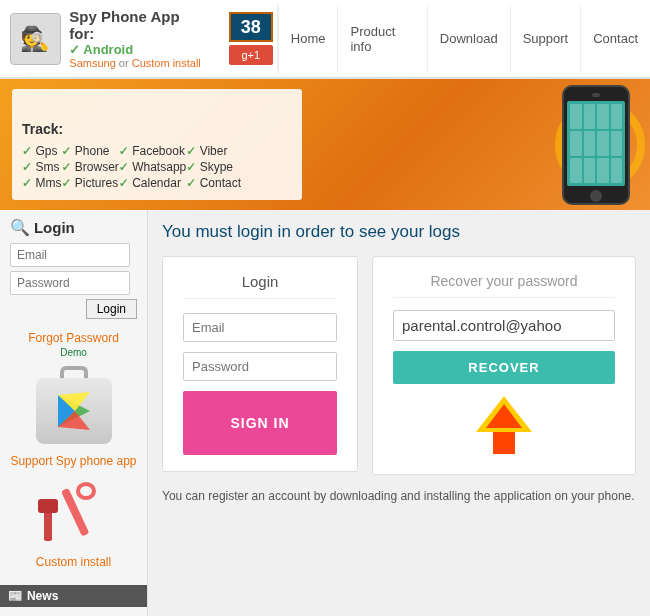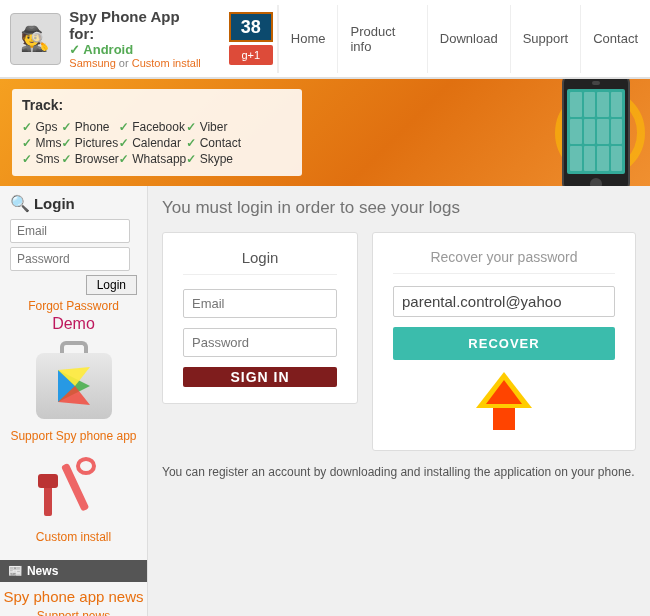--- a/index.html
+++ b/index.html
@@ -35,40 +35,40 @@
       <a href="#" style="padding:6px 12px;text-decoration:none;color:#555;font-size:13px;display:flex;align-items:center;border-left:1px solid #eee;">Product info</a>
       <a href="#" style="padding:6px 12px;text-decoration:none;color:#555;font-size:13px;display:flex;align-items:center;border-left:1px solid #eee;">Download</a>
       <a href="#" style="padding:6px 12px;text-decoration:none;color:#555;font-size:13px;display:flex;align-items:center;border-left:1px solid #eee;">Support</a>
       <a href="#" style="padding:6px 12px;text-decoration:none;color:#555;font-size:13px;display:flex;align-items:center;border-left:1px solid #eee;">Contact</a>
     </nav>
   </div>
 </div>
 
 <div style="background:linear-gradient(135deg,#f5a020 0%,#e07010 60%,#f09030 100%);padding:10px 12px;display:flex;align-items:center;min-height:85px;position:relative;overflow:hidden;">
   <div style="background:rgba(255,255,255,0.88);padding:8px 10px;border-radius:3px;min-width:290px;">
-    <div style="font-weight:bold;font-size:14px;margin-bottom:5px;color:#333;">Track:</div>
+    <div style="font-weight:bold;font-size:14px;margin-bottom:5px;color:#333;margin-top:24px;">Track:</div>
     <table style="font-size:12px;color:#333;border-spacing:0 2px;">
       <tbody>
           <tr>
         <td><span style="color:#5a5;font-weight:bold;">✓</span> Gps</td>
         <td><span style="color:#5a5;font-weight:bold;">✓</span> Phone</td>
         <td><span style="color:#5a5;font-weight:bold;">✓</span> Facebook</td>
         <td><span style="color:#5a5;font-weight:bold;">✓</span> Viber</td>
       </tr>
       <tr>
+        <td><span style="color:#5a5;font-weight:bold;">✓</span> Sms</td>
+        <td><span style="color:#5a5;font-weight:bold;">✓</span> Browser</td>
+        <td><span style="color:#5a5;font-weight:bold;">✓</span> Whatsapp</td>
+        <td><span style="color:#5a5;font-weight:bold;">✓</span> Skype</td>
+      </tr>
+      <tr>
         <td><span style="color:#5a5;font-weight:bold;">✓</span> Mms</td>
         <td><span style="color:#5a5;font-weight:bold;">✓</span> Pictures</td>
         <td><span style="color:#5a5;font-weight:bold;">✓</span> Calendar</td>
         <td><span style="color:#5a5;font-weight:bold;">✓</span> Contact</td>
-      </tr>
-      <tr>
-        <td><span style="color:#5a5;font-weight:bold;">✓</span> Sms</td>
-        <td><span style="color:#5a5;font-weight:bold;">✓</span> Browser</td>
-        <td><span style="color:#5a5;font-weight:bold;">✓</span> Whatsapp</td>
-        <td><span style="color:#5a5;font-weight:bold;">✓</span> Skype</td>
       </tr>
     </tbody>
       </table>
   </div>
 
   <div style="position:absolute;right:20px;top:-5px;bottom:-5px;display:flex;align-items:center;">
     <div style="position:relative;">
 
       <div style="position:absolute;right:-15px;top:50%;transform:translateY(-50%);width:90px;height:90px;border:8px solid rgba(255,200,0,0.5);border-radius:50%;z-index:0;"></div>
       <div style="width:68px;height:120px;background:#222;border-radius:10px;border:2px solid #444;position:relative;z-index:1;overflow:hidden;display:flex;flex-direction:column;align-items:center;">
@@ -100,23 +100,23 @@
     <div style="padding:8px 10px;">
       <div style="font-size:15px;font-weight:bold;color:#333;display:flex;align-items:center;gap:4px;margin-bottom:6px;">
         <span style="font-size:16px;">🔍</span>
         <span>Login</span>
       </div>
       <input type="text" style="width: 120px; display: block; padding: 4px 6px; border: 1px solid rgb(204, 204, 204); border-radius: 2px; font-size: 12px; margin-bottom: 4px; color: rgb(136, 136, 136);" placeholder="Email">
       <input type="password" style="width: 120px; display: block; padding: 4px 6px; border: 1px solid rgb(204, 204, 204); border-radius: 2px; font-size: 12px; margin-bottom: 4px; color: rgb(136, 136, 136);" placeholder="Password">
       <div style="text-align:right;">
         <button style="background:#f0f0f0;border:1px solid #aaa;padding:2px 10px;font-size:12px;cursor:pointer;">Login</button>
       </div>
-      <div style="text-align:center;margin-top:4px;">
+      <div style="text-align:center;margin-top:12px;">
         <a href="#" style="display:block;color:#e87010;text-decoration:none;font-size:12px;margin:2px 0;">Forgot Password</a>
-        <a href="#" style="display:block;color:#be185d;text-decoration:none;font-size:16px;margin:2px 0;">Demo</a>
+        <a href="#" style="display:block;color:#15803d;text-decoration:none;font-size:10px;margin:2px 0;">Demo</a>
       </div>
 
       <div style="width:100px;height:80px;margin:8px auto;position:relative;display:flex;flex-direction:column;align-items:center;">
         <div style="width:28px;height:12px;border:4px solid #aaa;border-bottom:none;border-radius:6px 6px 0 0;"></div>
         <div style="width:76px;height:66px;background:linear-gradient(180deg,#e8e8e8,#c8c8c8);border-radius:8px;display:flex;align-items:center;justify-content:center;position:relative;">
           <svg width="38" height="38" viewBox="0 0 38 38">
             <polygon points="3,3 35,19 3,35" fill="#4CAF50" opacity="0.9"></polygon>
             <polygon points="3,3 20,19 3,35" fill="#2196F3" opacity="0.9"></polygon>
             <polygon points="3,35 20,19 35,38" fill="#F44336" opacity="0.8"></polygon>
             <polygon points="3,3 20,19 35,0" fill="#FFEB3B" opacity="0.9"></polygon>
@@ -143,29 +143,29 @@
       <span>News</span>
     </div>
     <div style="padding:4px 0;">
       <a href="#" style="display:block;color:#e87010;text-decoration:none;font-size:15px;text-align:center;padding:2px 0;">Spy phone app news</a>
       <a href="#" style="display:block;color:#e87010;text-decoration:none;font-size:12px;text-align:center;padding:2px 0;">Support news</a>
 
     </div>
   </div>
 
   <div style="flex:1;padding:12px 14px;background:#f0f0f0;">
-    <h2 style="font-size:17px;color:#737373;margin-bottom:14px;font-weight:normal;">You must login in order to see your logs</h2>
+    <h2 style="font-size:17px;color:#0c4a6e;margin-bottom:14px;font-weight:normal;">You must login in order to see your logs</h2>
 
     <div style="display:flex;gap:14px;align-items:flex-start;">
 
       <div style="background:#fff;border:1px solid #ddd;border-radius:3px;padding:16px 20px;width:196px;flex-shrink:0;">
         <div style="text-align:center;font-size:15px;color:#555;margin-bottom:14px;border-bottom:1px solid #eee;padding-bottom:8px;">Login</div>
         <input type="text" style="width: 100%; display: block; padding: 6px 8px; border: 1px solid rgb(204, 204, 204); border-radius: 2px; font-size: 13px; color: rgb(136, 136, 136); margin-bottom: 10px;" placeholder="Email">
         <input type="password" style="width: 100%; display: block; padding: 6px 8px; border: 1px solid rgb(204, 204, 204); border-radius: 2px; font-size: 13px; color: rgb(136, 136, 136); margin-bottom: 10px;" placeholder="Password">
-        <button style="width:100%;background:#7f1d1d;color:white;border:none;padding:2px;font-size:14px;font-weight:bold;letter-spacing:1px;border-radius:2px;cursor:pointer;">SIGN IN</button>
+        <button style="width:100%;background:#ec4899;color:white;border:none;padding:24px;font-size:14px;font-weight:bold;letter-spacing:1px;border-radius:2px;cursor:pointer;">SIGN IN</button>
       </div>
 
       <div style="background:#fff;border:1px solid #ddd;border-radius:3px;padding:16px 20px;flex:1;">
         <div style="text-align:center;font-size:14px;color:#999;margin-bottom:12px;border-bottom:1px solid #eee;padding-bottom:8px;">Recover your password</div>
         <input type="text" style="width: 100%; display: block; padding: 6px 8px; border: 1px solid rgb(204, 204, 204); border-radius: 2px; font-size: 15px; color: rgb(68, 68, 68); margin-bottom: 10px;" value="parental.control@yahoo">
         <button style="width:100%;background:#3bbcac;color:white;border:none;padding:9px;font-size:13px;font-weight:bold;letter-spacing:1px;border-radius:2px;cursor:pointer;margin-bottom:8px;">RECOVER</button>
         
         <div style="display:flex;justify-content:center;margin:4px 0;">
           <div style="display:flex;flex-direction:column;align-items:center;">
 

